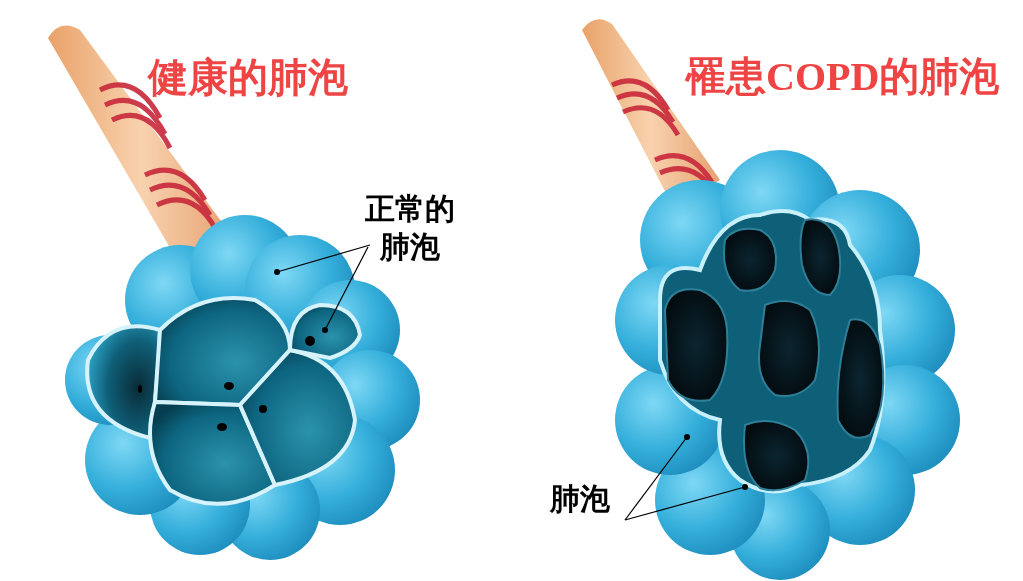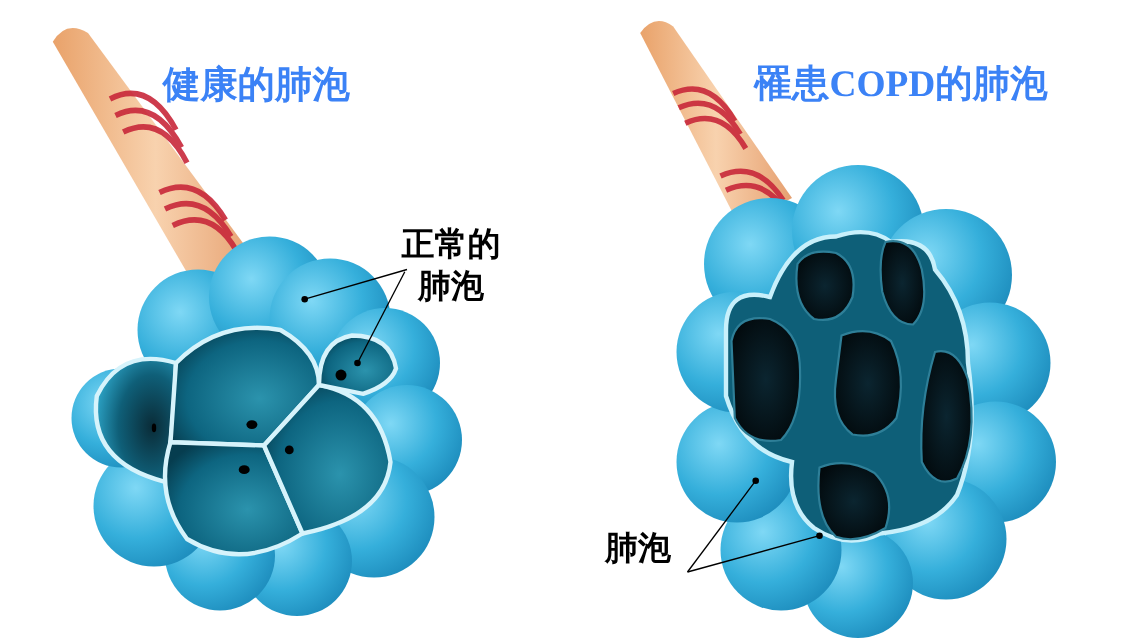--- a/index.html
+++ b/index.html
@@ -1,21 +1,21 @@
 <!DOCTYPE html>
 <html><head>
 <meta charset="utf-8">
 <style>
   html, body { margin:0; padding:0; background:#ffffff; }
   body { width:1023px; height:581px; position:relative; overflow:hidden; font-family:"DejaVu Sans", sans-serif; }
-  .label { position:absolute; font-weight:bold; color:#3b82f6; font-size:34px; line-height:38px; white-space:nowrap; }
+  .label { position:absolute; font-weight:bold; color:#ef4444; font-size:40px; line-height:38px; white-space:nowrap; }
   .title-healthy { left:148px; top:58px; }
   .title-copd { left:686px; top:58px; font-family:Liberation Serif, serif; }
   .callout { position:absolute; font-weight:bold; color:#000; font-size:30px; line-height:38px; text-align:center; }
-  .callout-normal { left:350px; top:204px; width:120px; }
+  .callout-normal { left:350px; top:190px; width:120px; }
   .callout-damaged { left:520px; top:480px; width:120px; }
   svg.art { position:absolute; left:0; top:0; }
 </style>
 </head>
 <body>
 
 <svg class="art" width="1023" height="581" viewBox="0 0 1023 581">
   <defs>
     <radialGradient id="ball" cx="35%" cy="35%" r="70%">
       <stop offset="0%" stop-color="#7fd8f5"></stop>

